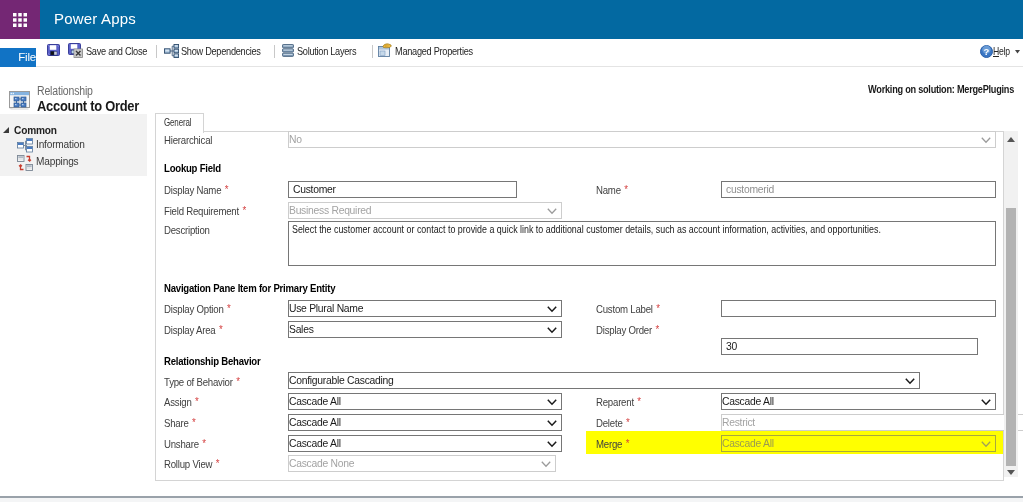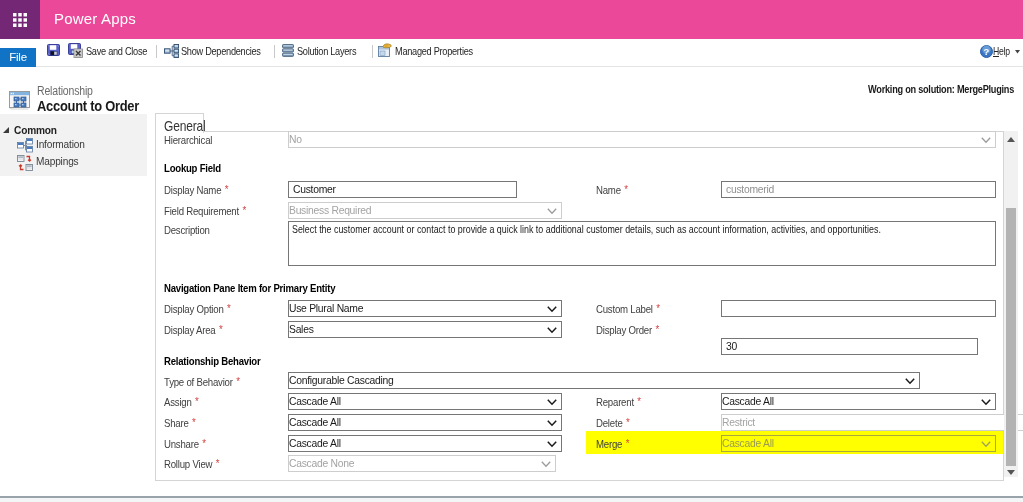--- a/index.html
+++ b/index.html
@@ -1,41 +1,41 @@
 <!DOCTYPE html>
 <html><head>
 <meta charset="utf-8">
 <style>
 * { margin:0; padding:0; box-sizing:border-box; }
 html,body { width:1023px; height:502px; overflow:hidden; background:#fff;
   font-family:"Liberation Sans", sans-serif; }
 .abs { position:absolute; }
-#topbar { position:absolute; left:0; top:0; width:1023px; height:53px; background:#ec4899; }
+#topbar { position:absolute; left:0; top:0; width:1023px; height:53px; background:#0369a1; }
 #waffle { position:absolute; left:0; top:0; width:40px; height:39px; background:#742774; }
 #pa { position:absolute; left:54px; top:0; height:39px; line-height:37px; color:#fff; font-size:15px; letter-spacing:0.2px; }
 #toolbar { position:absolute; left:0; top:39px; width:1023px; height:28px; background:#fff; border-bottom:1px solid #e4e4e4; }
 #filebtn { position:absolute; left:0; top:9px; width:36px; height:19px; background:#1173c5; color:#fff;
-  font-size:11.5px; text-align:center; line-height:18px; letter-spacing:-0.2px; }
+  font-size:11.5px; text-align:right; line-height:18px; letter-spacing:-0.2px; }
 .tbtext { position:absolute; top:6px; font-size:11.5px; color:#262626; letter-spacing:-0.35px;
   transform:scaleX(0.8); transform-origin:0 50%; white-space:nowrap; }
 .tbsep { position:absolute; top:6px; width:1px; height:13px; background:#c8c8c8; }
 #header { position:absolute; left:0; top:67px; width:1023px; height:47px; background:#fff; }
 #reltype { position:absolute; left:37px; top:84px; font-size:12px; color:#6a6a6a; letter-spacing:-0.2px;
   transform:scaleX(0.876); transform-origin:0 50%; }
 #relname { position:absolute; left:37px; top:97px; font-size:15px; font-weight:bold; color:#1a1a1a; letter-spacing:-0.3px;
   transform:scaleX(0.861); transform-origin:0 50%; white-space:nowrap; }
 #working { position:absolute; right:9px; top:83px; font-size:11px; font-weight:bold; color:#1a1a1a; letter-spacing:-0.3px;
   transform:scaleX(0.834); transform-origin:100% 50%; white-space:nowrap; }
 #tree { position:absolute; left:0; top:114px; width:147px; height:62px; background:#f2f2f2; }
 .treeitem { position:absolute; font-size:11.5px; color:#3a3a3a; letter-spacing:-0.2px;
   transform:scaleX(0.88); transform-origin:0 50%; white-space:nowrap; }
 
 .bline { position:absolute; background:#d4d4d4; }
 #tab { position:absolute; left:155px; top:113px; width:49px; height:20px; background:#fff;
-  border:1px solid #d4d4d4; border-bottom:none; font-size:15px; color:#333; padding:2.5px 0 0 8px; letter-spacing:-0.2px; }
+  border:1px solid #d4d4d4; border-bottom:none; font-size:10px; color:#333; padding:2.5px 0 0 8px; letter-spacing:-0.2px; }
 .lbl { position:absolute; font-size:11px; color:#404040; letter-spacing:-0.25px; white-space:nowrap;
   transform:scaleX(0.875); transform-origin:0 50%; }
 .req { color:#d43f3f; font-size:11px; margin-left:4px; position:relative; top:-1px; }
 .sect { position:absolute; font-size:11px; font-weight:bold; color:#000; letter-spacing:-0.25px; white-space:nowrap;
   transform:scaleX(0.87); transform-origin:0 50%; }
 .inp { position:absolute; height:17px; border:1px solid #767676; background:#fff; font-size:11.5px;
   color:#1a1a1a; line-height:15px; padding-left:4px; letter-spacing:-0.3px; white-space:nowrap; overflow:hidden; }
 .dd { position:absolute; height:17px; border:1px solid #767676; background:#fff; font-size:11.5px;
   color:#1a1a1a; line-height:15px; letter-spacing:-0.3px; white-space:nowrap; overflow:hidden; }
 .dis { border-color:#cdcdcd; color:#a3a3a3; }

